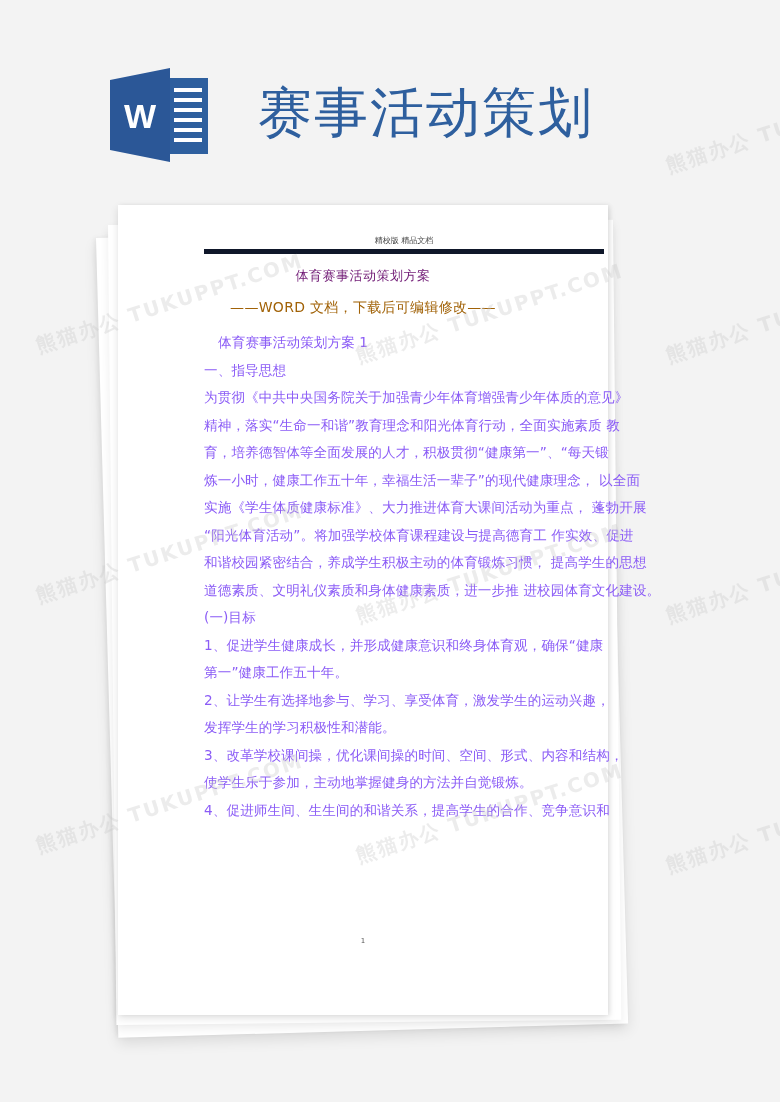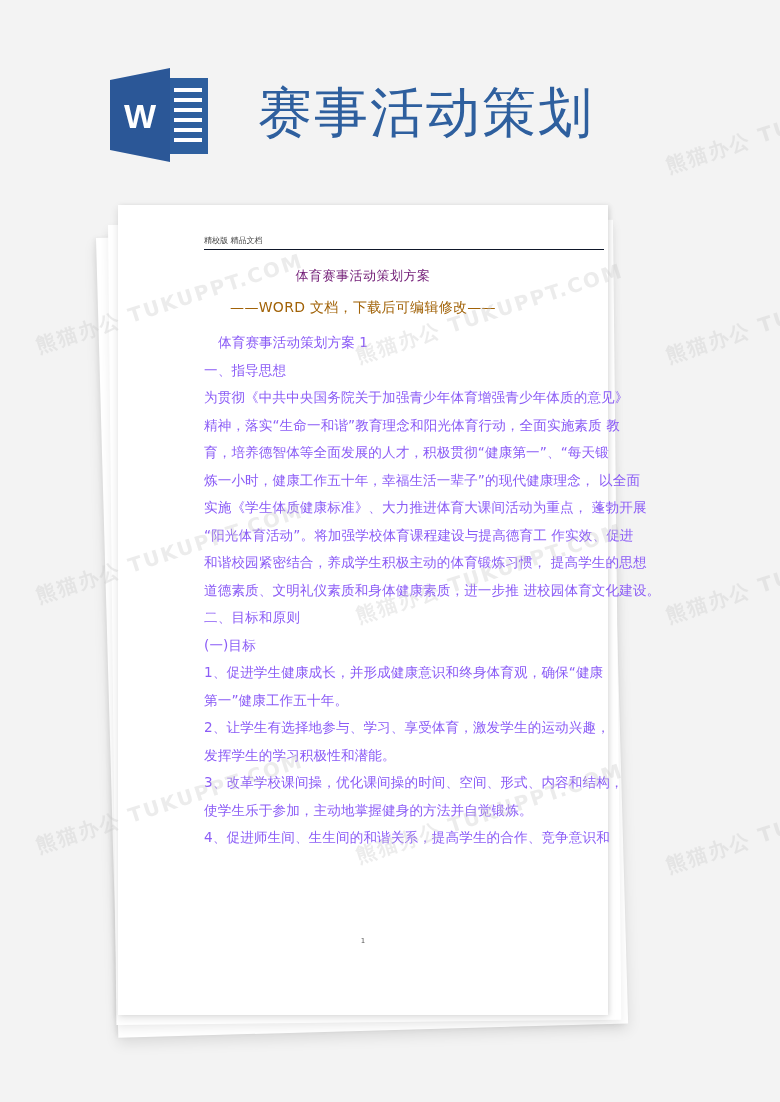--- a/index.html
+++ b/index.html
@@ -30,22 +30,22 @@
     box-shadow: 0 4px 10px rgba(0,0,0,0.08);
     transform: rotate(-0.6deg); transform-origin: 0 0;
   }
   .page {
     position: absolute; left: 118px; top: 205px; width: 490px; height: 810px;
     background: #fff;
     box-shadow: 0 3px 8px rgba(0,0,0,0.12), 2px 0 4px rgba(0,0,0,0.06);
   }
   .page-header {
     position: absolute; left: 86px; top: 30px; width: 400px; height: 14px;
-    border-bottom: 1px solid #0f172a;
-    text-align: left; font-size: 8px; color: #444; line-height: 12px;
+    border-bottom: 5px solid #0f172a;
+    text-align: center; font-size: 8px; color: #444; line-height: 12px;
   }
   .doc-title {
     position: absolute; left: 0; top: 62px; width: 490px; text-align: center;
     font-size: 13px; color: #701a75; letter-spacing: 0.5px;
   }
   .doc-subtitle {
     position: absolute; left: 0; top: 94px; width: 490px; text-align: center;
     font-size: 14px; color: #a16207; letter-spacing: 0.3px;
   }
   .body-lines { position: absolute; left: 86px; top: 124px; width: 420px; }
@@ -97,21 +97,20 @@
     <div class="line indent">体育赛事活动策划方案 1</div>
     <div class="line">一、指导思想</div>
     <div class="line">为贯彻《中共中央国务院关于加强青少年体育增强青少年体质的意见》</div>
     <div class="line">精神，落实“生命一和谐”教育理念和阳光体育行动，全面实施素质 教</div>
     <div class="line">育，培养德智体等全面发展的人才，积极贯彻“健康第一”、“每天锻</div>
     <div class="line">炼一小时，健康工作五十年，幸福生活一辈子”的现代健康理念， 以全面</div>
     <div class="line">实施《学生体质健康标准》、大力推进体育大课间活动为重点， 蓬勃开展</div>
     <div class="line"> “阳光体育活动”。将加强学校体育课程建设与提高德育工 作实效、促进</div>
     <div class="line">和谐校园紧密结合，养成学生积极主动的体育锻炼习惯， 提高学生的思想</div>
     <div class="line">道德素质、文明礼仪素质和身体健康素质，进一步推 进校园体育文化建设。</div>
-    <div class="line">二、目标和原则</div>
     <div class="line">(一)目标</div>
     <div class="line">1、促进学生健康成长，并形成健康意识和终身体育观，确保“健康</div>
     <div class="line">第一”健康工作五十年。</div>
     <div class="line">2、让学生有选择地参与、学习、享受体育，激发学生的运动兴趣，</div>
     <div class="line">发挥学生的学习积极性和潜能。</div>
     <div class="line">3、改革学校课间操，优化课间操的时间、空间、形式、内容和结构，</div>
     <div class="line">使学生乐于参加，主动地掌握健身的方法并自觉锻炼。</div>
     <div class="line">4、促进师生间、生生间的和谐关系，提高学生的合作、竞争意识和</div>
   </div>
 

